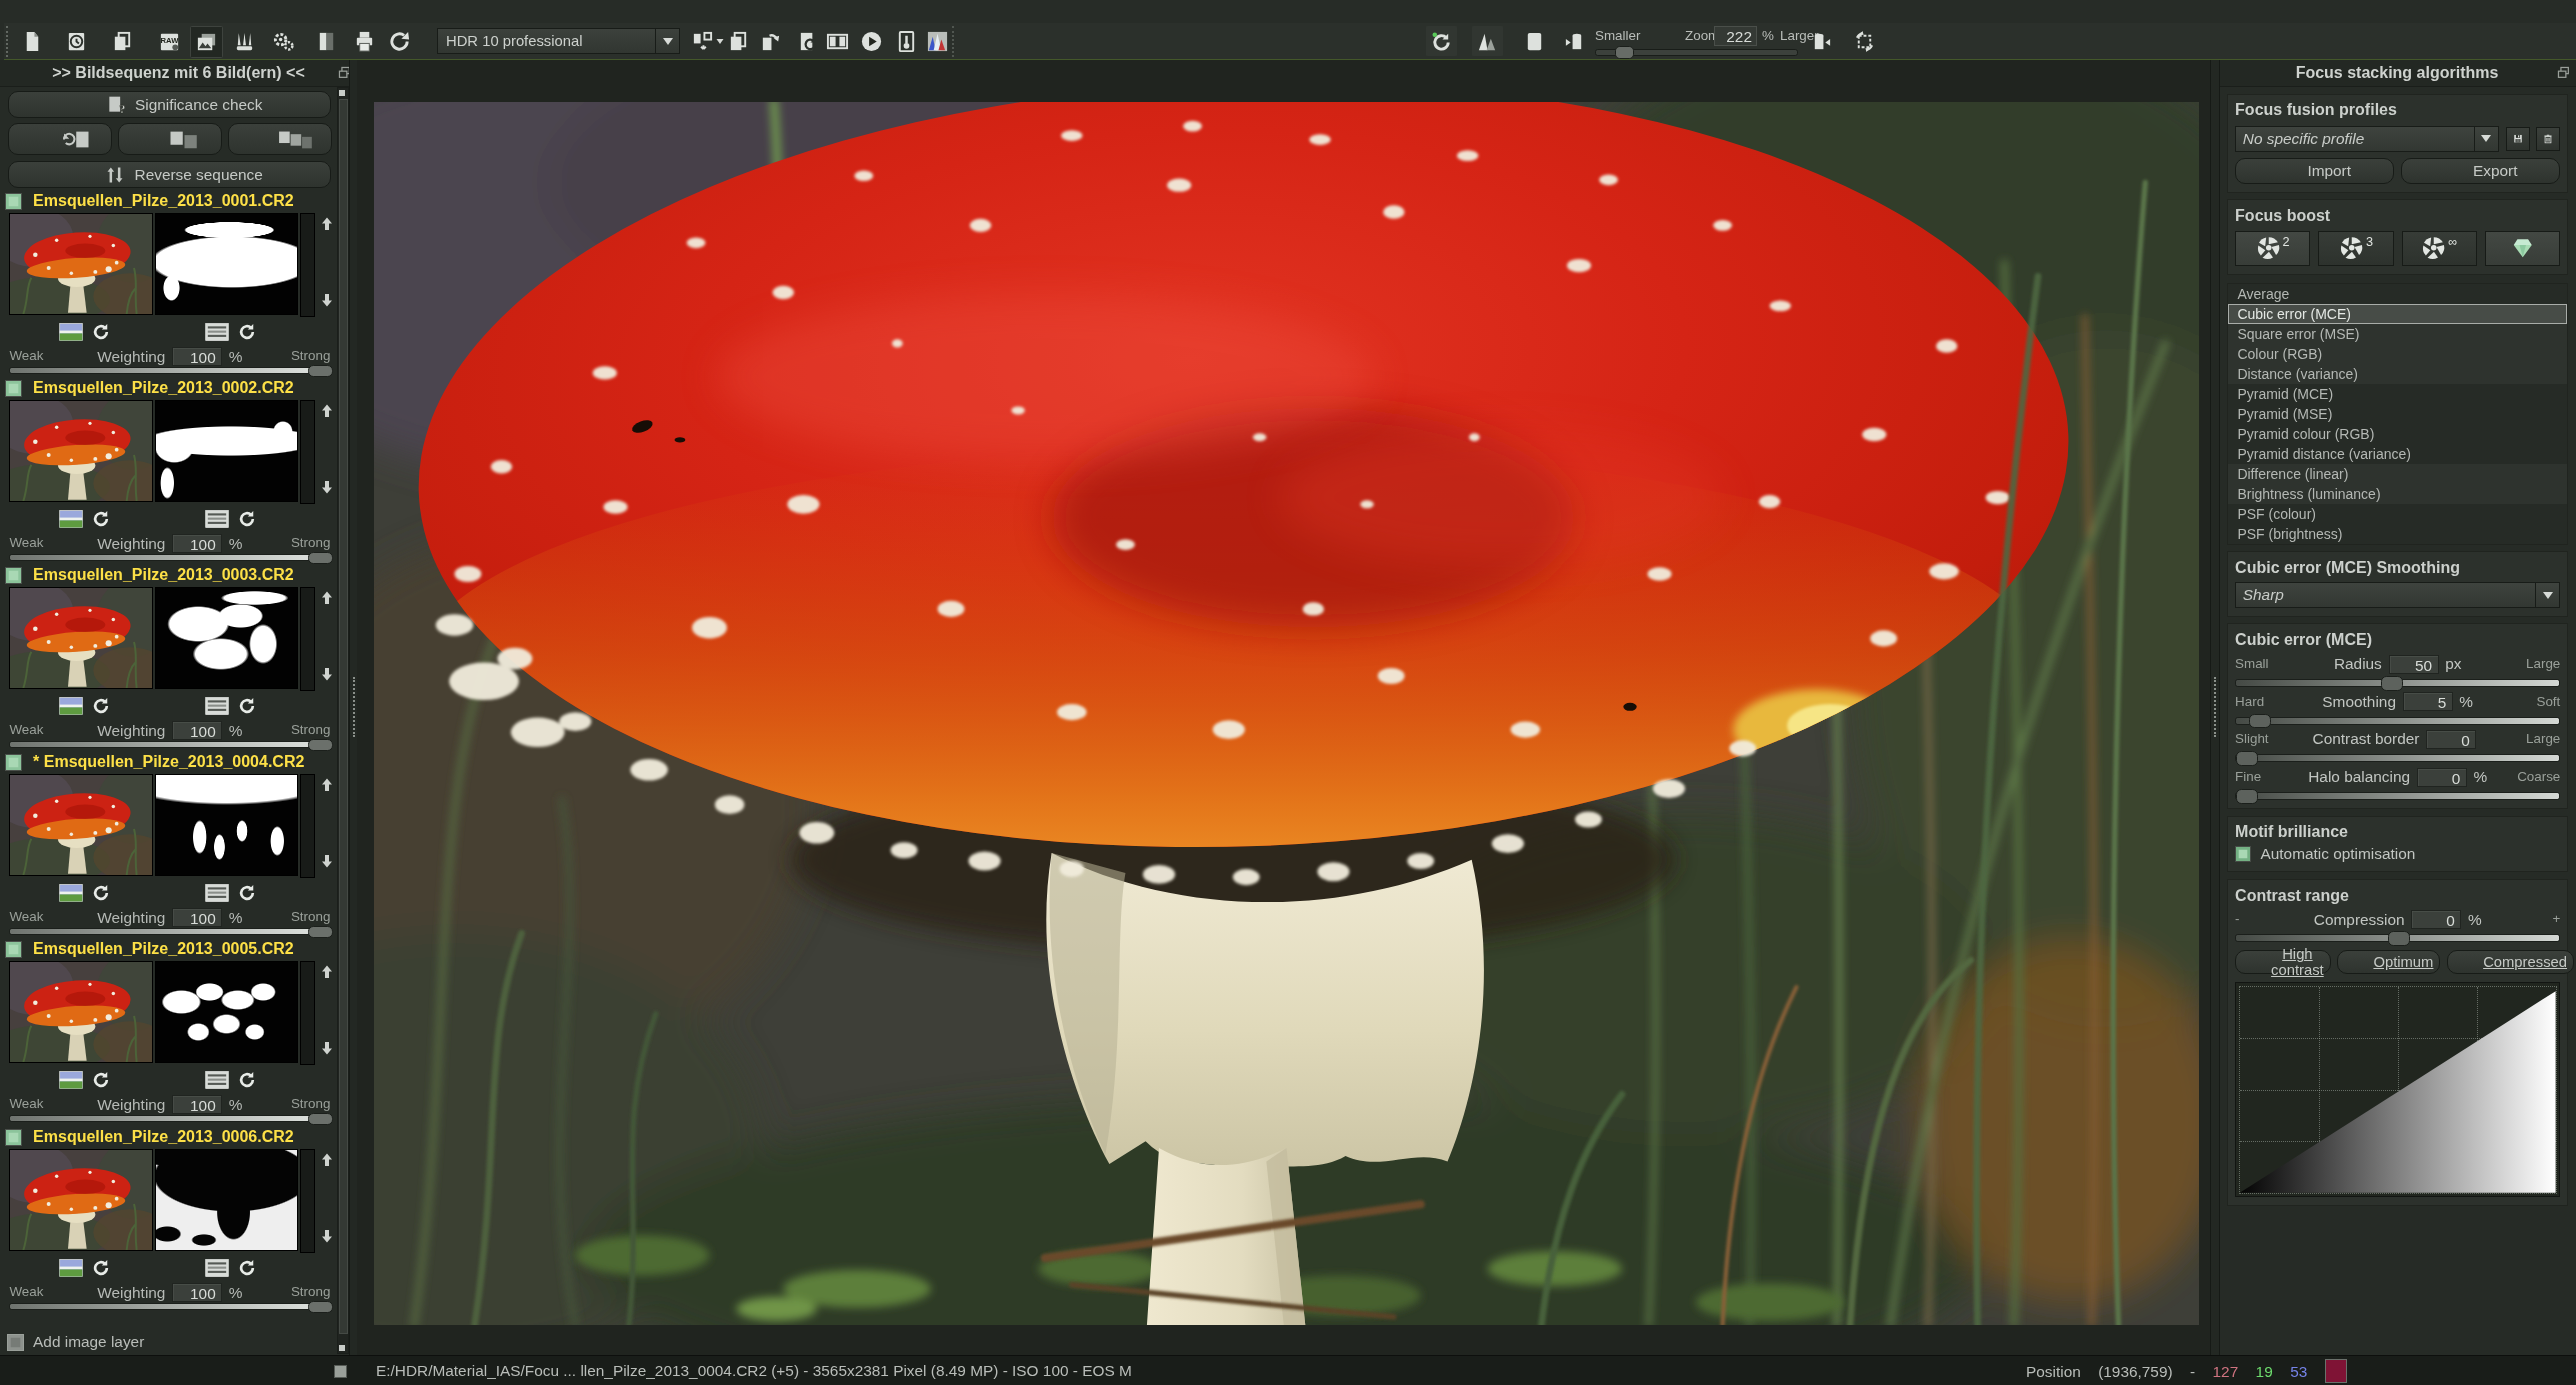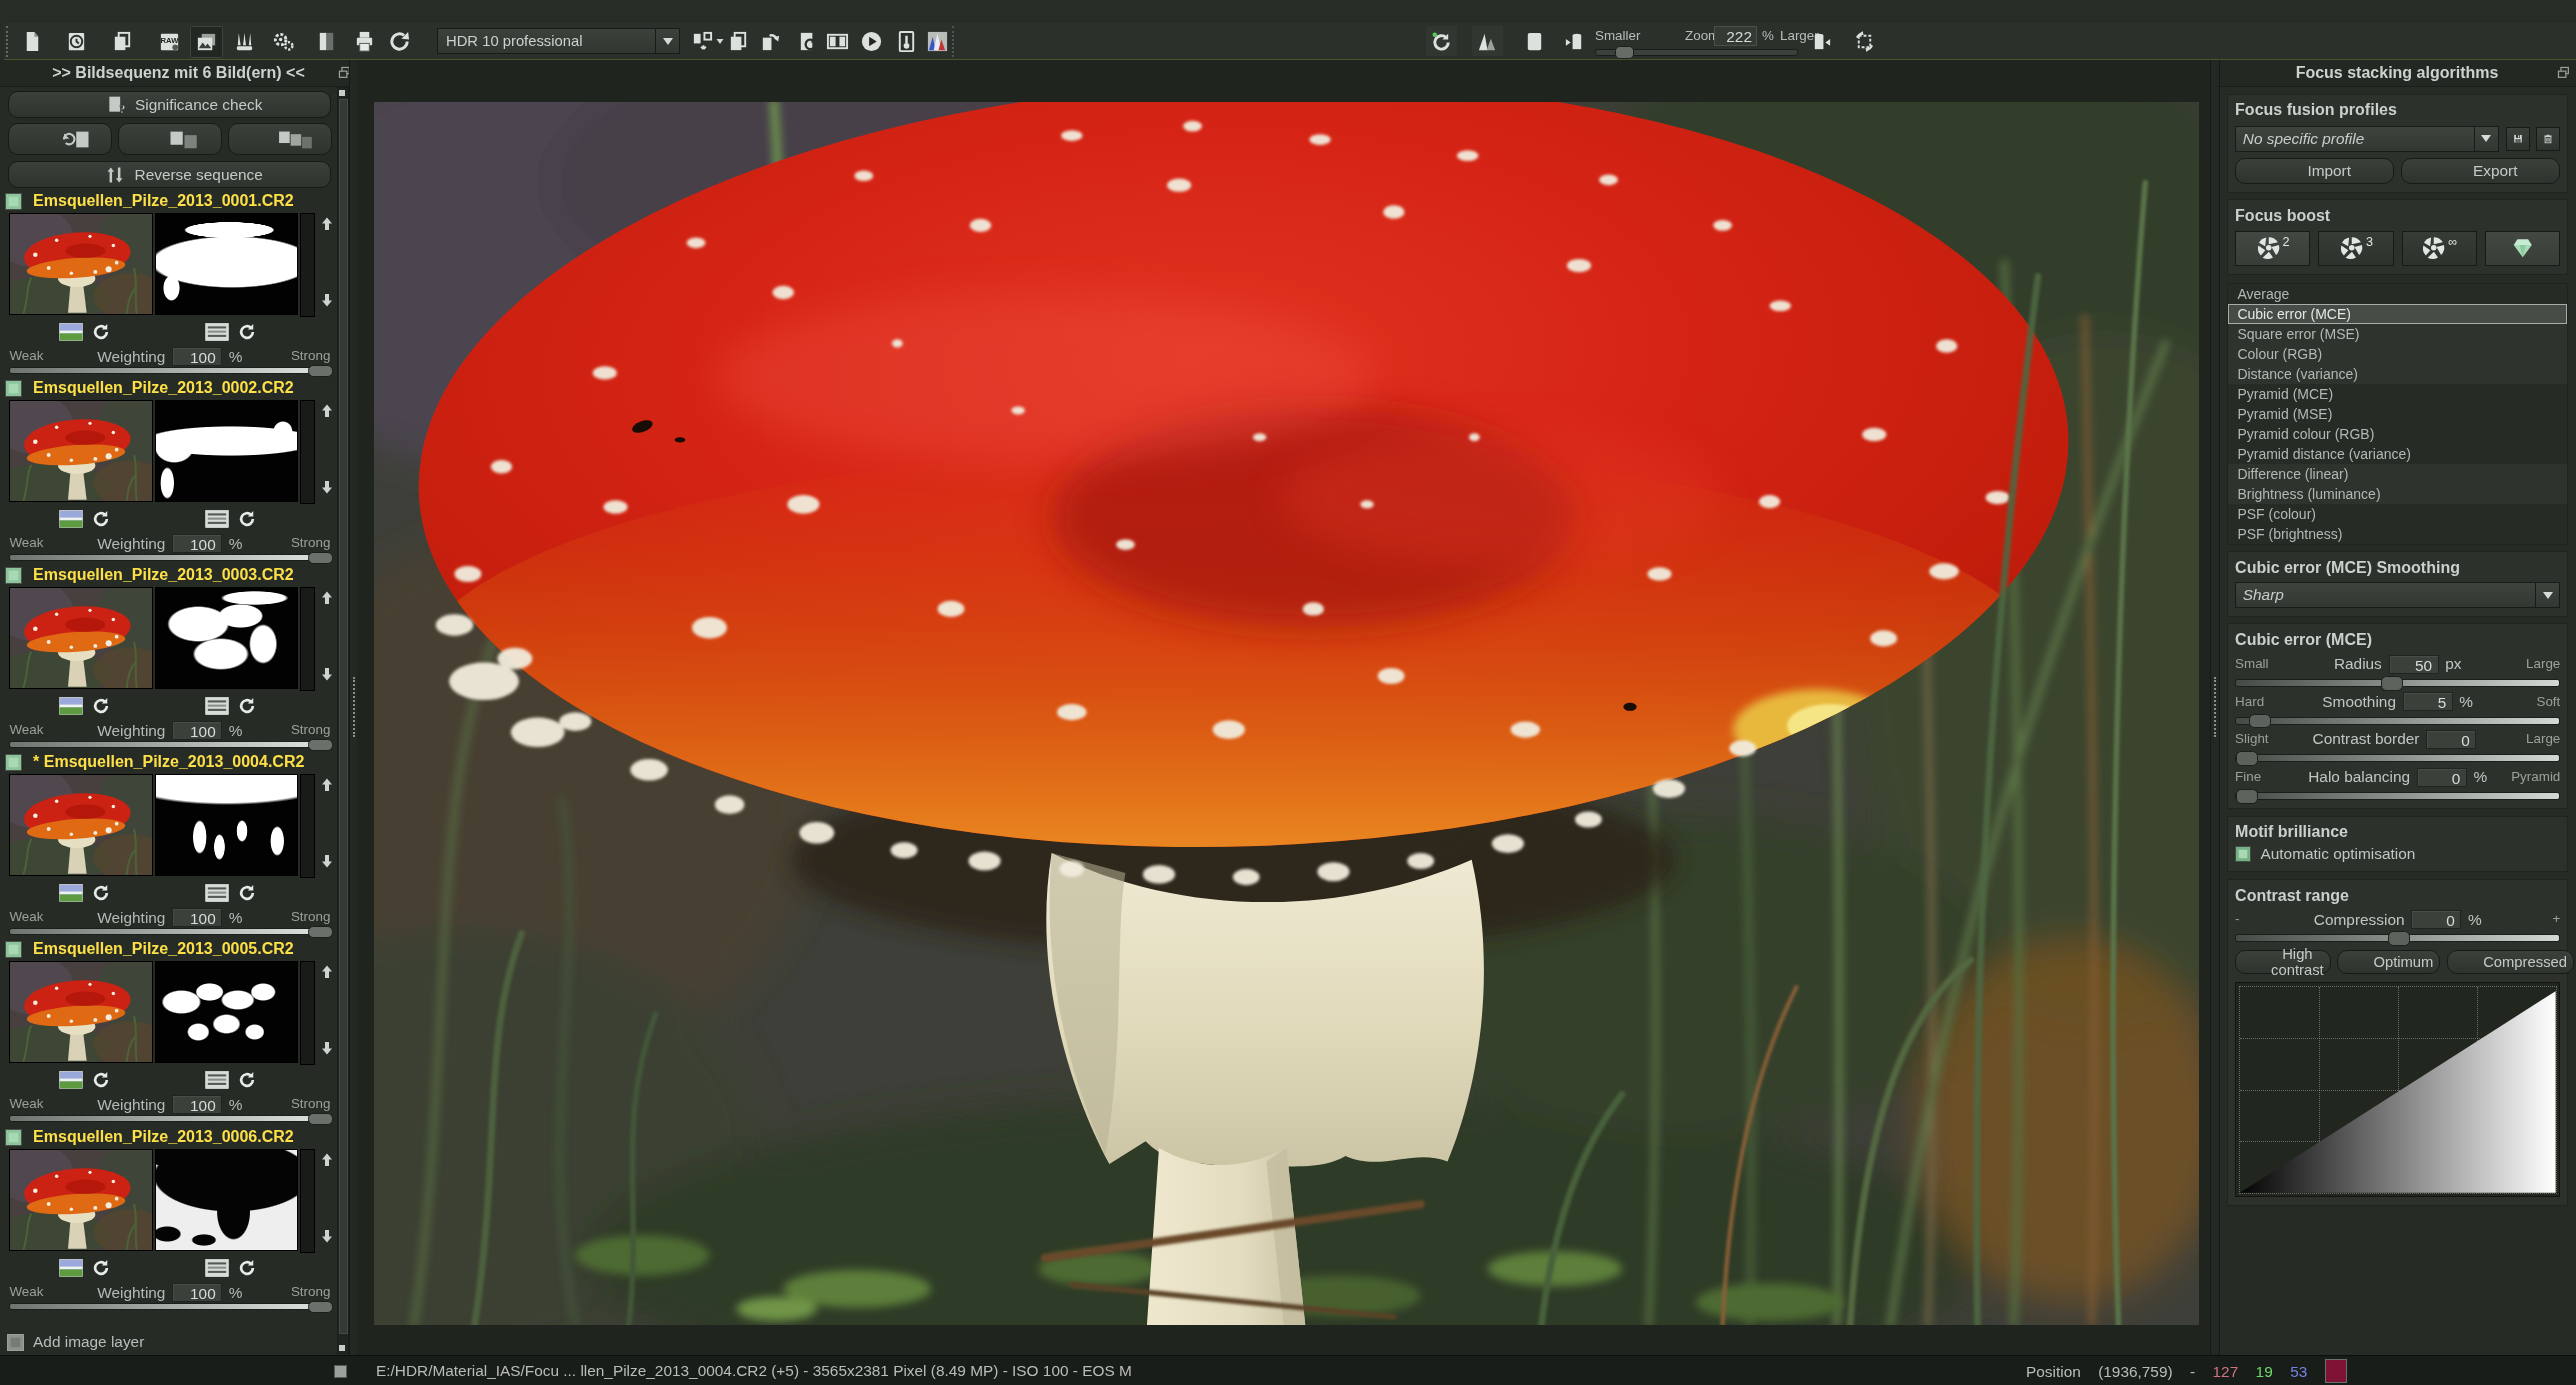--- a/index.html
+++ b/index.html
@@ -108,21 +108,21 @@
   .algo-row:nth-child(10),.algo-row:nth-child(11){background:#2e332e;}
   .algo-row.sel{background:#474c47;border:0.7px solid #a9ada9;color:#e4e8e4;}
   .sl-row{position:relative;height:23px;margin-top:5.4px;font-size:15.4px;color:#c2c6c2;}
   .sl-center{position:absolute;left:0;right:0;top:0;display:flex;justify-content:center;align-items:center;gap:6.7px;}
   .sl-track{position:relative;height:6px;border-radius:2.7px;background:linear-gradient(90deg,#454a45,#d4d8d4);
             border:0.7px solid #1b1f1b;margin-top:1.3px;}
   .sl-thumb{position:absolute;top:-4px;width:20px;height:12.7px;background:#5d625d;border:0.7px solid #1b1f1b;border-radius:5.4px;margin-left:-10px;}
   .chkrow{display:flex;align-items:center;gap:9.4px;margin-top:4px;font-size:15.4px;color:#c2c6c2;}
   .cb2{width:16px;height:16px;box-sizing:border-box;background:#a9d8b4;border:1.3px solid #464b46;box-shadow:inset 0 0 0 2.7px #74b184;}
   .tri-row{display:flex;gap:6.7px;margin-top:8px;}
-  .tri-row .wbtn{flex:1;height:24px;font-size:14.8px;}
+  .tri-row .wbtn{flex:1;height:24px;font-size:14.8px;text-decoration:underline;}
   #plotwrap{margin-top:8px;border:0.7px solid #121512;background:#21261f;height:213px;position:relative;overflow:hidden;}
   #plot{position:absolute;inset:2.7px;border:1.3px dotted rgba(185,195,185,.45);}
   .grid-v{position:absolute;top:0;bottom:0;border-left:1.3px dotted rgba(185,195,185,.45);}
   .grid-h{position:absolute;left:0;right:0;border-top:1.3px dotted rgba(185,195,185,.45);}
   #plot-tri{position:absolute;inset:0;background:linear-gradient(90deg,#030303,#ffffff);
             -webkit-clip-path:polygon(0% 100%,100% 2%,100% 100%);clip-path:polygon(0% 100%,100% 2%,100% 100%);}
 
   
   #canvas{position:absolute;left:357px;top:60px;width:1861px;height:1295px;background:#20241f;}
   #photo{position:absolute;left:17px;top:42px;width:1825px;height:1223px;}
@@ -1145,21 +1145,21 @@
           <div class="sl-thumb" style="left:3%"></div>
         </div>
 
       <div class="sl-row">
         <span class="edge-l">Fine</span>
         <span class="sl-center">
             <span>Halo balancing</span>
           <span class="vbox">0</span>
           <span>%</span>
           </span>
-        <span class="edge-r">Pyramid</span>
+        <span class="edge-r">Coarse</span>
       </div>
       <div class="sl-track">
           <div class="sl-thumb" style="left:3%"></div>
         </div>
     </div>
 
     <div class="rsec">
       <div class="sectionlabel">Motif brilliance</div>
       <div class="chkrow">
         <span class="cb2"></span>

